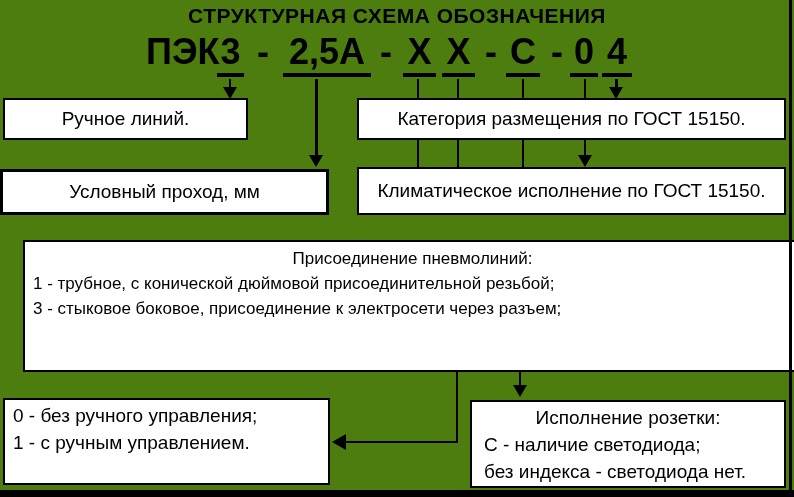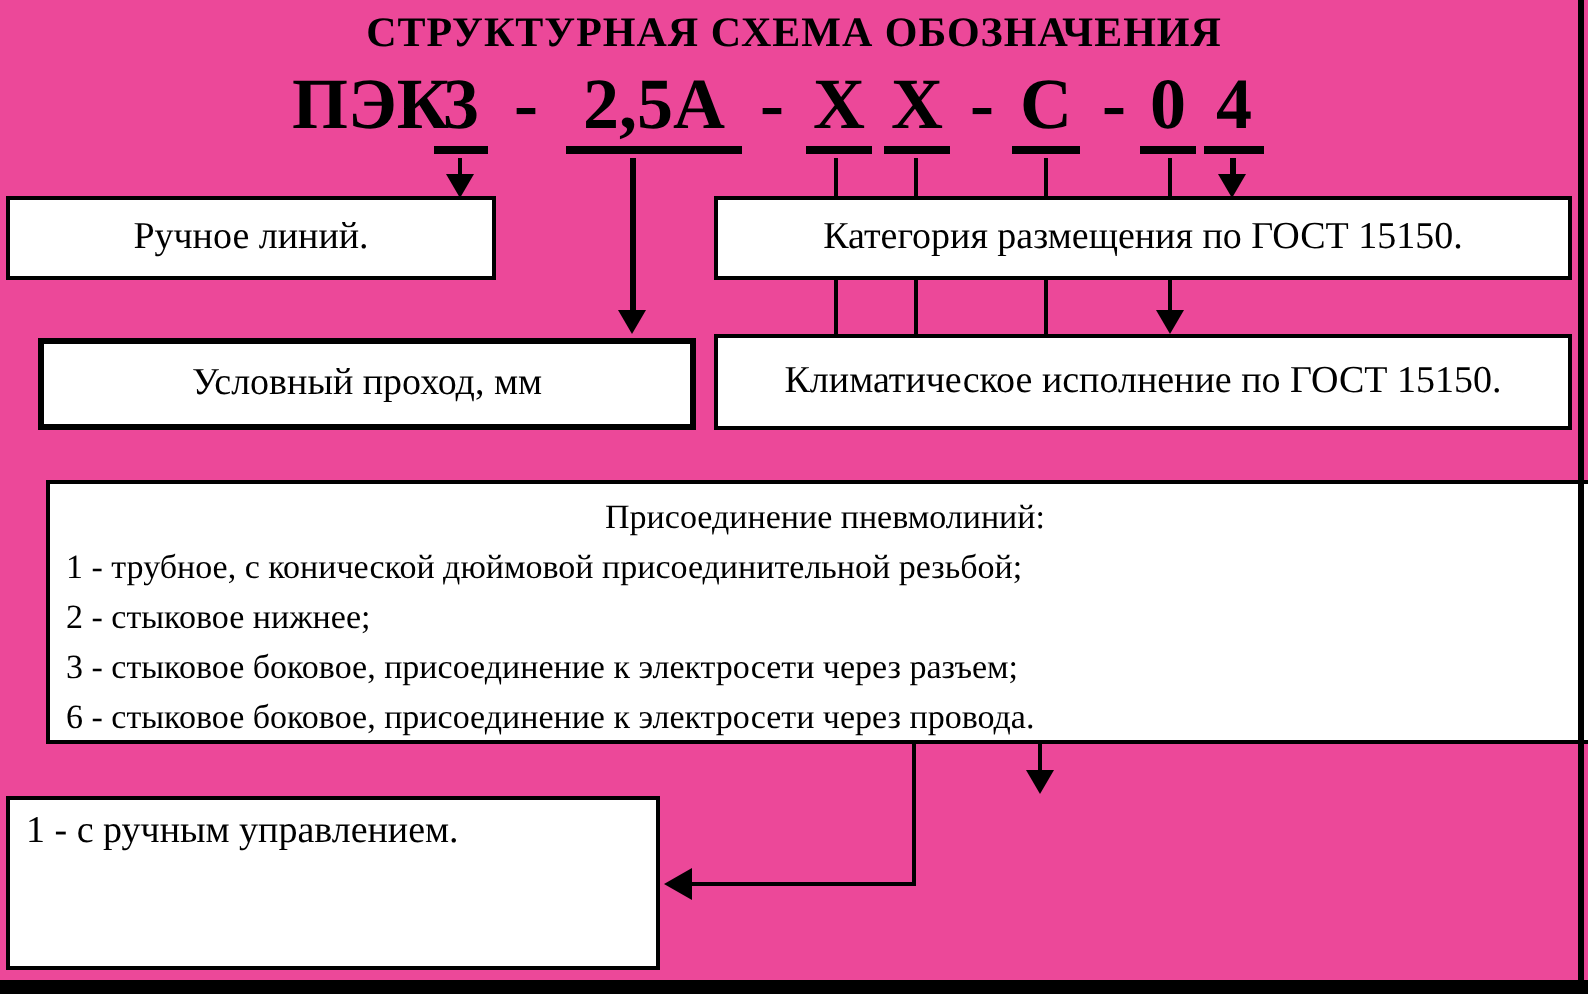--- a/index.html
+++ b/index.html
@@ -1,19 +1,19 @@
 <!DOCTYPE html>
 <html><head>
 <meta charset="utf-8">
 <style>
   * { margin:0; padding:0; box-sizing:border-box; }
   html,body { background:#fff; }
   #canvas {
-    position:relative; width:794px; height:497px; background:#ec4899;
-    font-family:Liberation Serif, serif; color:#000; overflow:hidden;
+    position:relative; width:794px; height:497px; background:#4d7c0f;
+    font-family:Liberation Sans, sans-serif; color:#000; overflow:hidden;
   }
   
   #title {
     position:absolute; left:0; top:4px; width:794px; text-align:center;
     font-size:21px; font-weight:bold; letter-spacing:0.5px;
   }
   .tok {
     position:absolute; top:34px; font-size:36px; font-weight:bold;
     line-height:36px; text-align:center; white-space:nowrap;
   }
@@ -59,21 +59,21 @@
   #head-manual  { left:332px; top:434px; }
   #seg-socket-v { left:519px; top:372px; height:15px; }
   #head-socket  { left:513px; top:385px; }
   
   .bx { position:absolute; border:2px solid #000; background:#fff;
         font-size:19px; }
   .bx.center { display:flex; align-items:center; justify-content:center;
         text-align:center; }
   #box-lines    { left:3px;  top:98px;  width:245px; height:42px; }
   #box-category { left:357px; top:98px; width:429px; height:42px; }
-  #box-bore     { left:19px;  top:169px; width:329px; height:46px; border-width:3px; }
+  #box-bore     { left:0;  top:169px; width:329px; height:46px; border-width:3px; }
   #box-climate  { left:357px; top:167px; width:429px; height:48px; }
   #box-pneumo   { left:3px;  top:240px; width:779px; height:132px;
                   font-size:17px; line-height:25px; padding:4px 8px;margin-left:20px; }
   #box-pneumo .bx-title { text-align:center; }
   #box-manual   { left:3px;  top:398px; width:327px; height:87px;
                   line-height:27px; padding:2px 8px; }
   #box-socket   { left:470px; top:400px; width:316px; height:88px;
                   line-height:27px; padding:2px 12px; }
   .bx .bx-title { text-align:center; display:block; }
   
@@ -135,26 +135,30 @@
     <span>Условный проход, мм</span>
   </div>
 
   <div class="bx center" id="box-climate">
     <span>Климатическое исполнение по ГОСТ 15150.</span>
   </div>
 
   <div class="bx" id="box-pneumo">
     <div class="bx-title">Присоединение пневмолиний:</div>
     <div>1 - трубное, с конической дюймовой присоединительной резьбой;</div>
-    <div>2 - стыковое нижнее;</div>
     <div>3 - стыковое боковое, присоединение к электросети через разъем;</div>
-    <div>6 - стыковое боковое, присоединение к электросети через провода.</div>
   </div>
 
   <div class="bx" id="box-manual">
+    <div>0 - без ручного управления;</div>
     <div>1 - с ручным управлением.</div>
   </div>
 
+  <div class="bx" id="box-socket">
+    <span class="bx-title">Исполнение розетки:</span>
+    <div>С - наличие светодиода;</div>
+    <div>без индекса - светодиода нет.</div>
+  </div>
 
   <div id="border-right"></div>
   <div id="border-bottom"></div>
 
 </div>
 
 </body></html>

